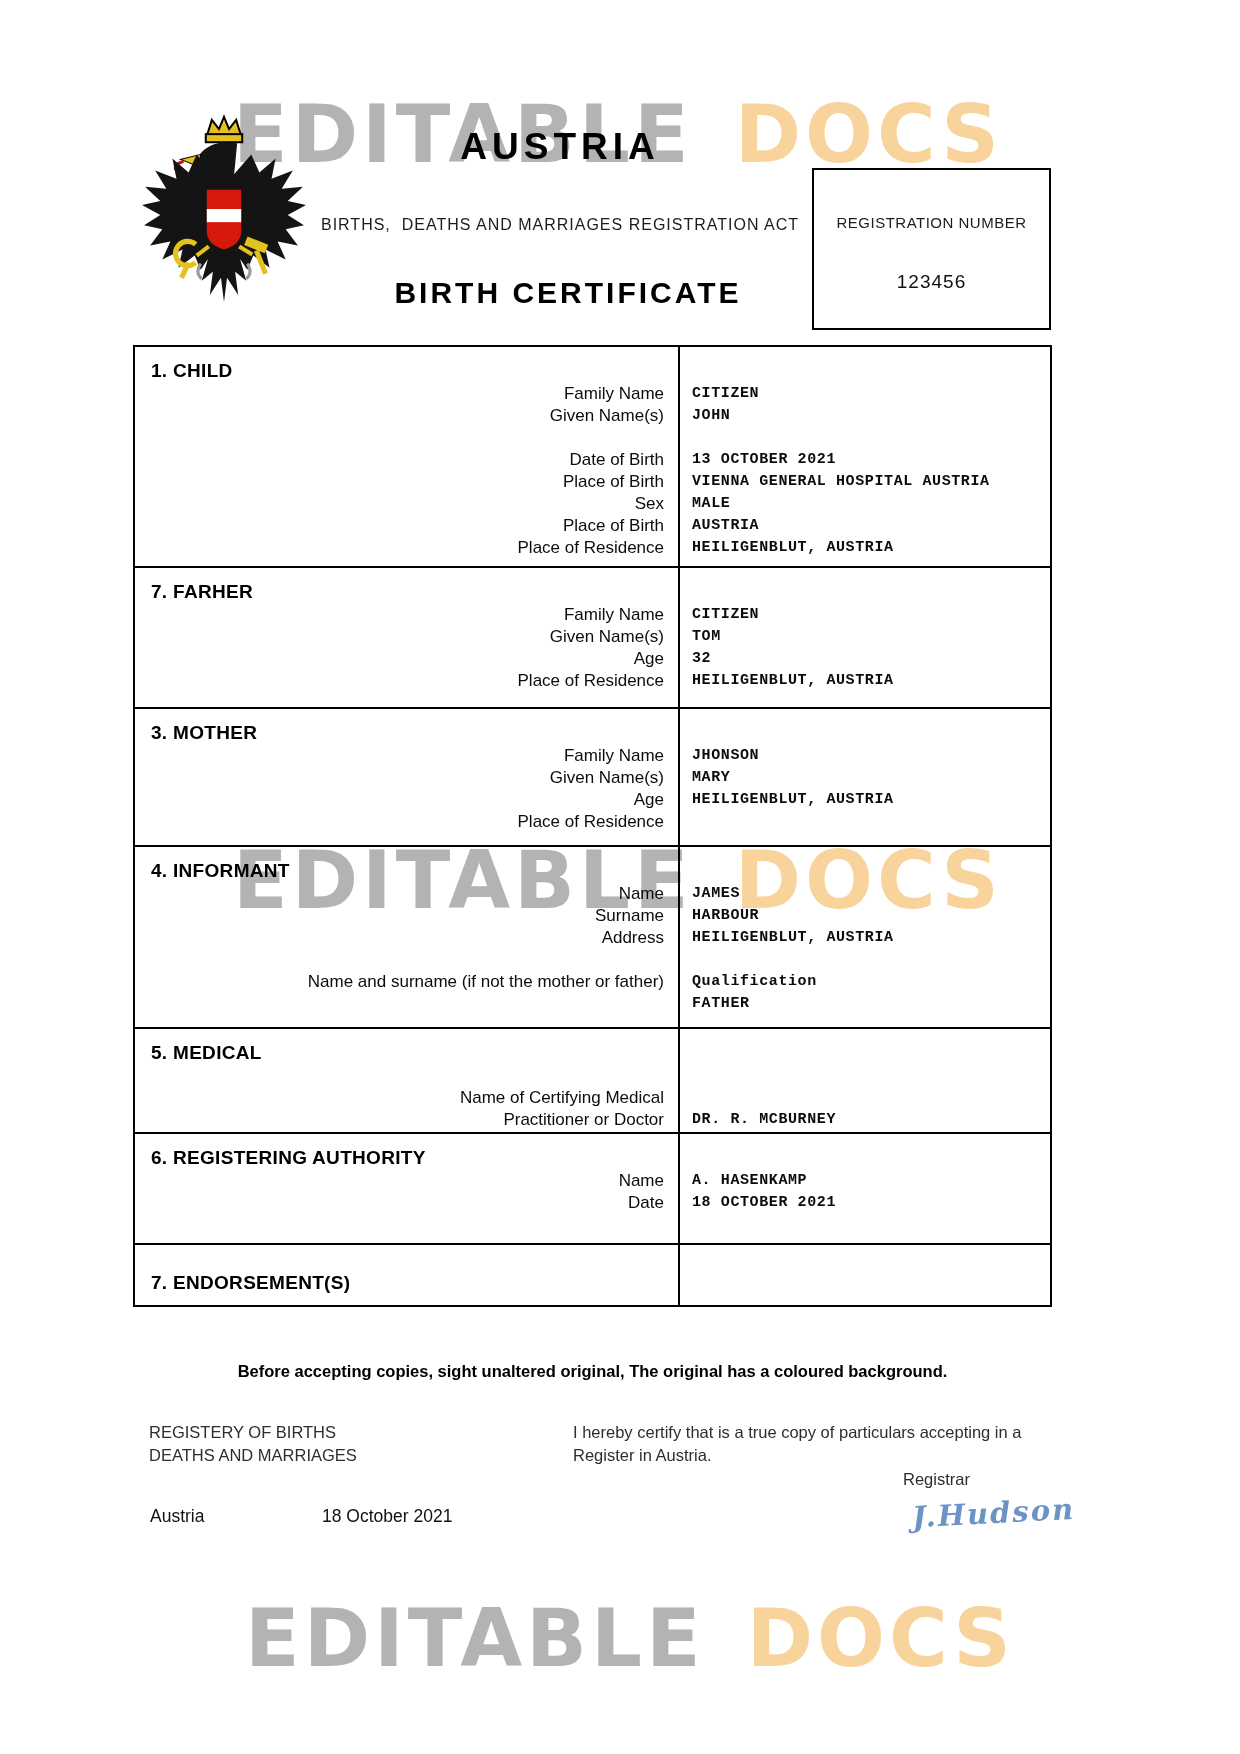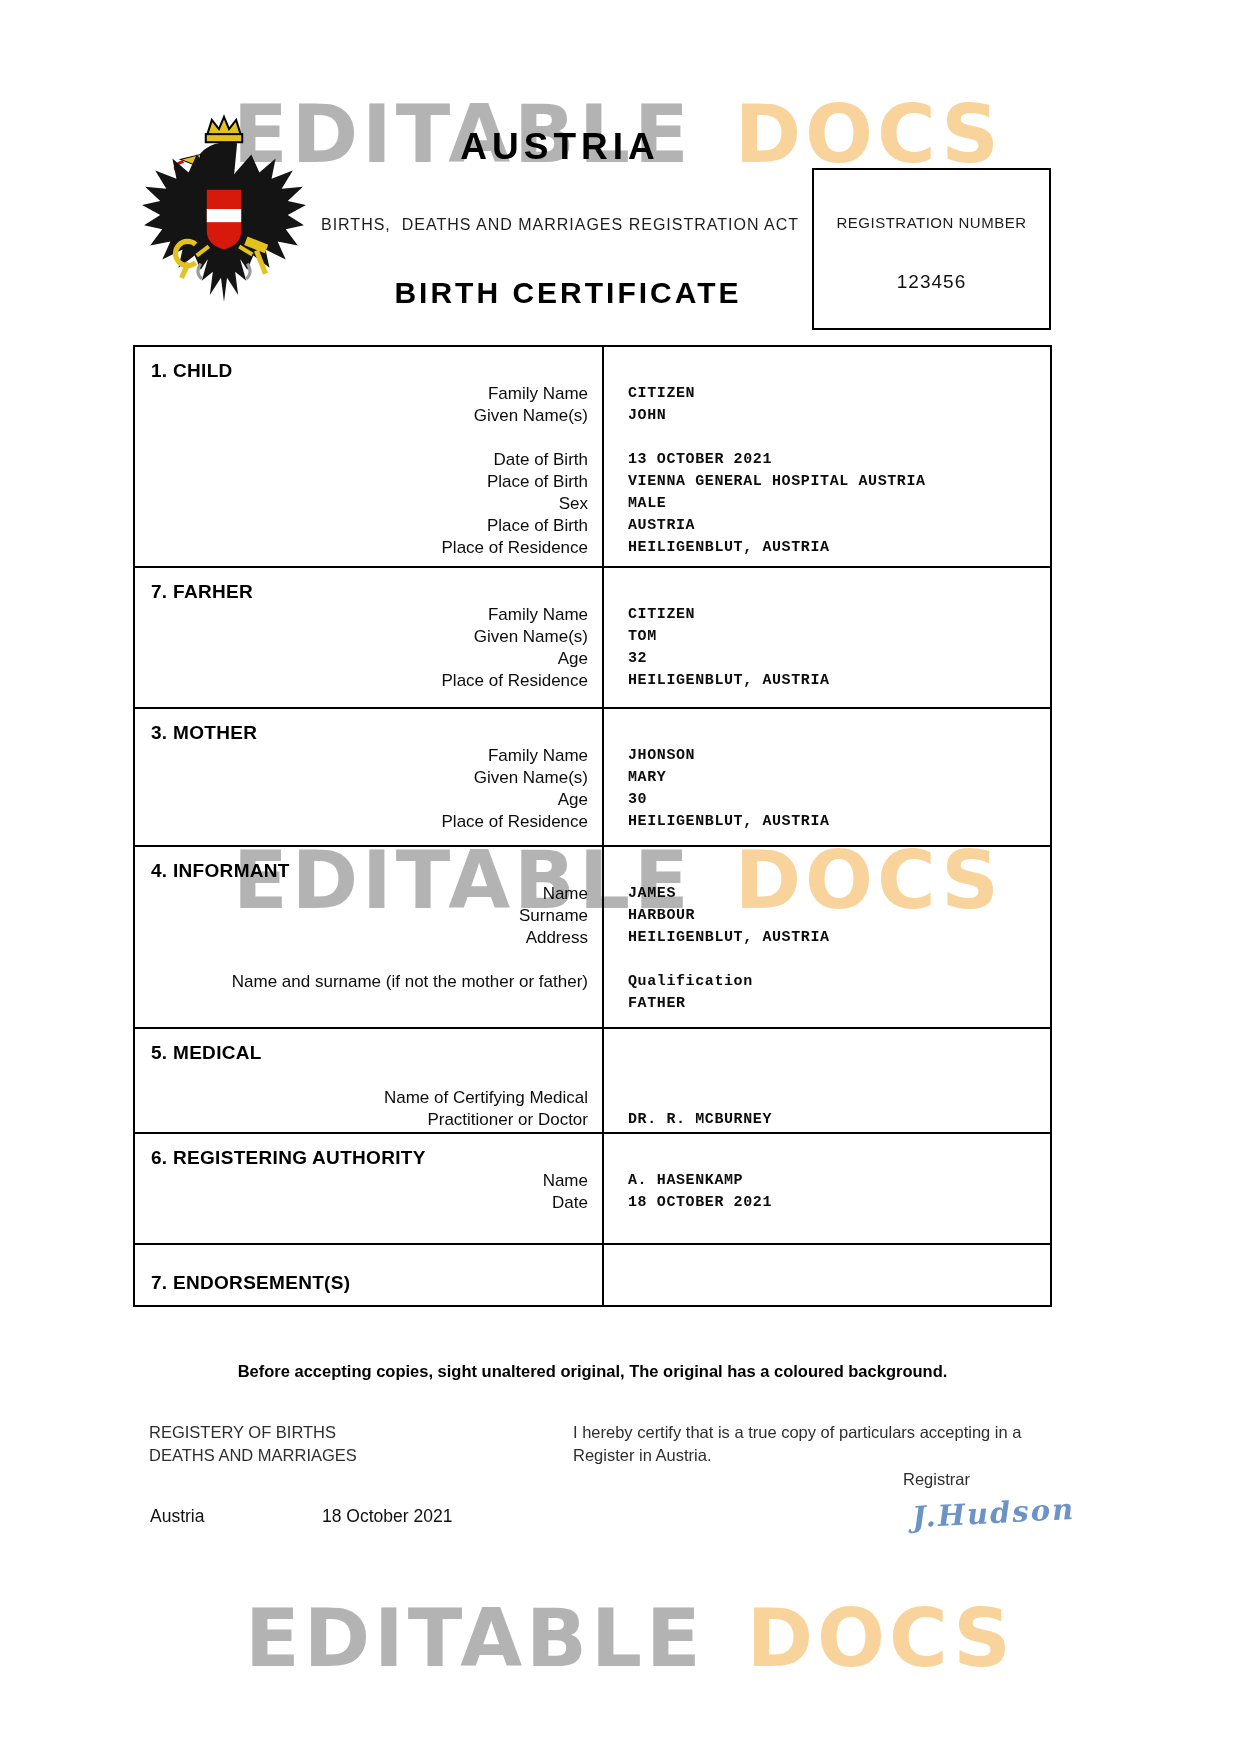--- a/index.html
+++ b/index.html
@@ -29,23 +29,23 @@
   .reg-label{margin-top:44px;font-size:15px;letter-spacing:0.5px;color:#1c1c1c;}
   .reg-number{margin-top:40px;font-size:19px;letter-spacing:1px;color:#111;}
 
   
   .cert-table{position:absolute;left:133px;top:345px;width:919px;border:2px solid #000;
               box-sizing:border-box;z-index:1;}
   .section{display:flex;border-bottom:2px solid #000;box-sizing:border-box;background:transparent;}
   .section:last-child{border-bottom:none;}
   .sec-0{height:221px}.sec-1{height:141px}.sec-2{height:138px}.sec-3{height:182px}
   .sec-4{height:105px}.sec-5{height:111px}.sec-6{height:60px}
-  .cell-left{width:469px;border-right:2px solid #000;box-sizing:border-box;
+  .cell-left{width:545px;border-right:2px solid #000;box-sizing:border-box;
              padding:12px 14px 16px 16px;text-align:right;}
-  .cell-right{flex:1;box-sizing:border-box;padding:36px 8px 0 24px;overflow:hidden;}
+  .cell-right{flex:1;box-sizing:border-box;padding:36px 8px 0 12px;overflow:hidden;}
   .sec-heading{height:24px;line-height:24px;text-align:left;font-size:19px;
                font-weight:bold;letter-spacing:0.3px;}
   .sec-6 .sec-heading{padding-top:14px;}
   .lab{line-height:22px;font-size:17px;color:#0c0c0c;}
   .val{line-height:22px;font-family:"Liberation Mono",monospace;font-weight:bold;
        font-size:15px;letter-spacing:0.6px;color:#0c0c0c;white-space:nowrap;}
 
   
   .notice{position:absolute;left:133px;top:1362px;width:919px;text-align:center;
           font-size:16.5px;font-weight:bold;z-index:1;}
@@ -144,21 +144,20 @@
         <div class="cell-left">
           <div class="sec-heading">3. MOTHER</div>
           <div class="lab">Family Name</div>
           <div class="lab">Given Name(s)</div>
           <div class="lab">Age</div>
           <div class="lab">Place of Residence</div>
         </div>
         <div class="cell-right">
           <div class="val">JHONSON</div>
           <div class="val">MARY</div>
-          <div class="val">30</div>
           <div class="val">HEILIGENBLUT, AUSTRIA</div>
         </div>
       </div>
       <div class="section sec-3">
         <div class="cell-left">
           <div class="sec-heading">4. INFORMANT</div>
           <div class="lab">Name</div>
           <div class="lab">Surname</div>
           <div class="lab">Address</div>
           <div class="lab">&nbsp;</div>

